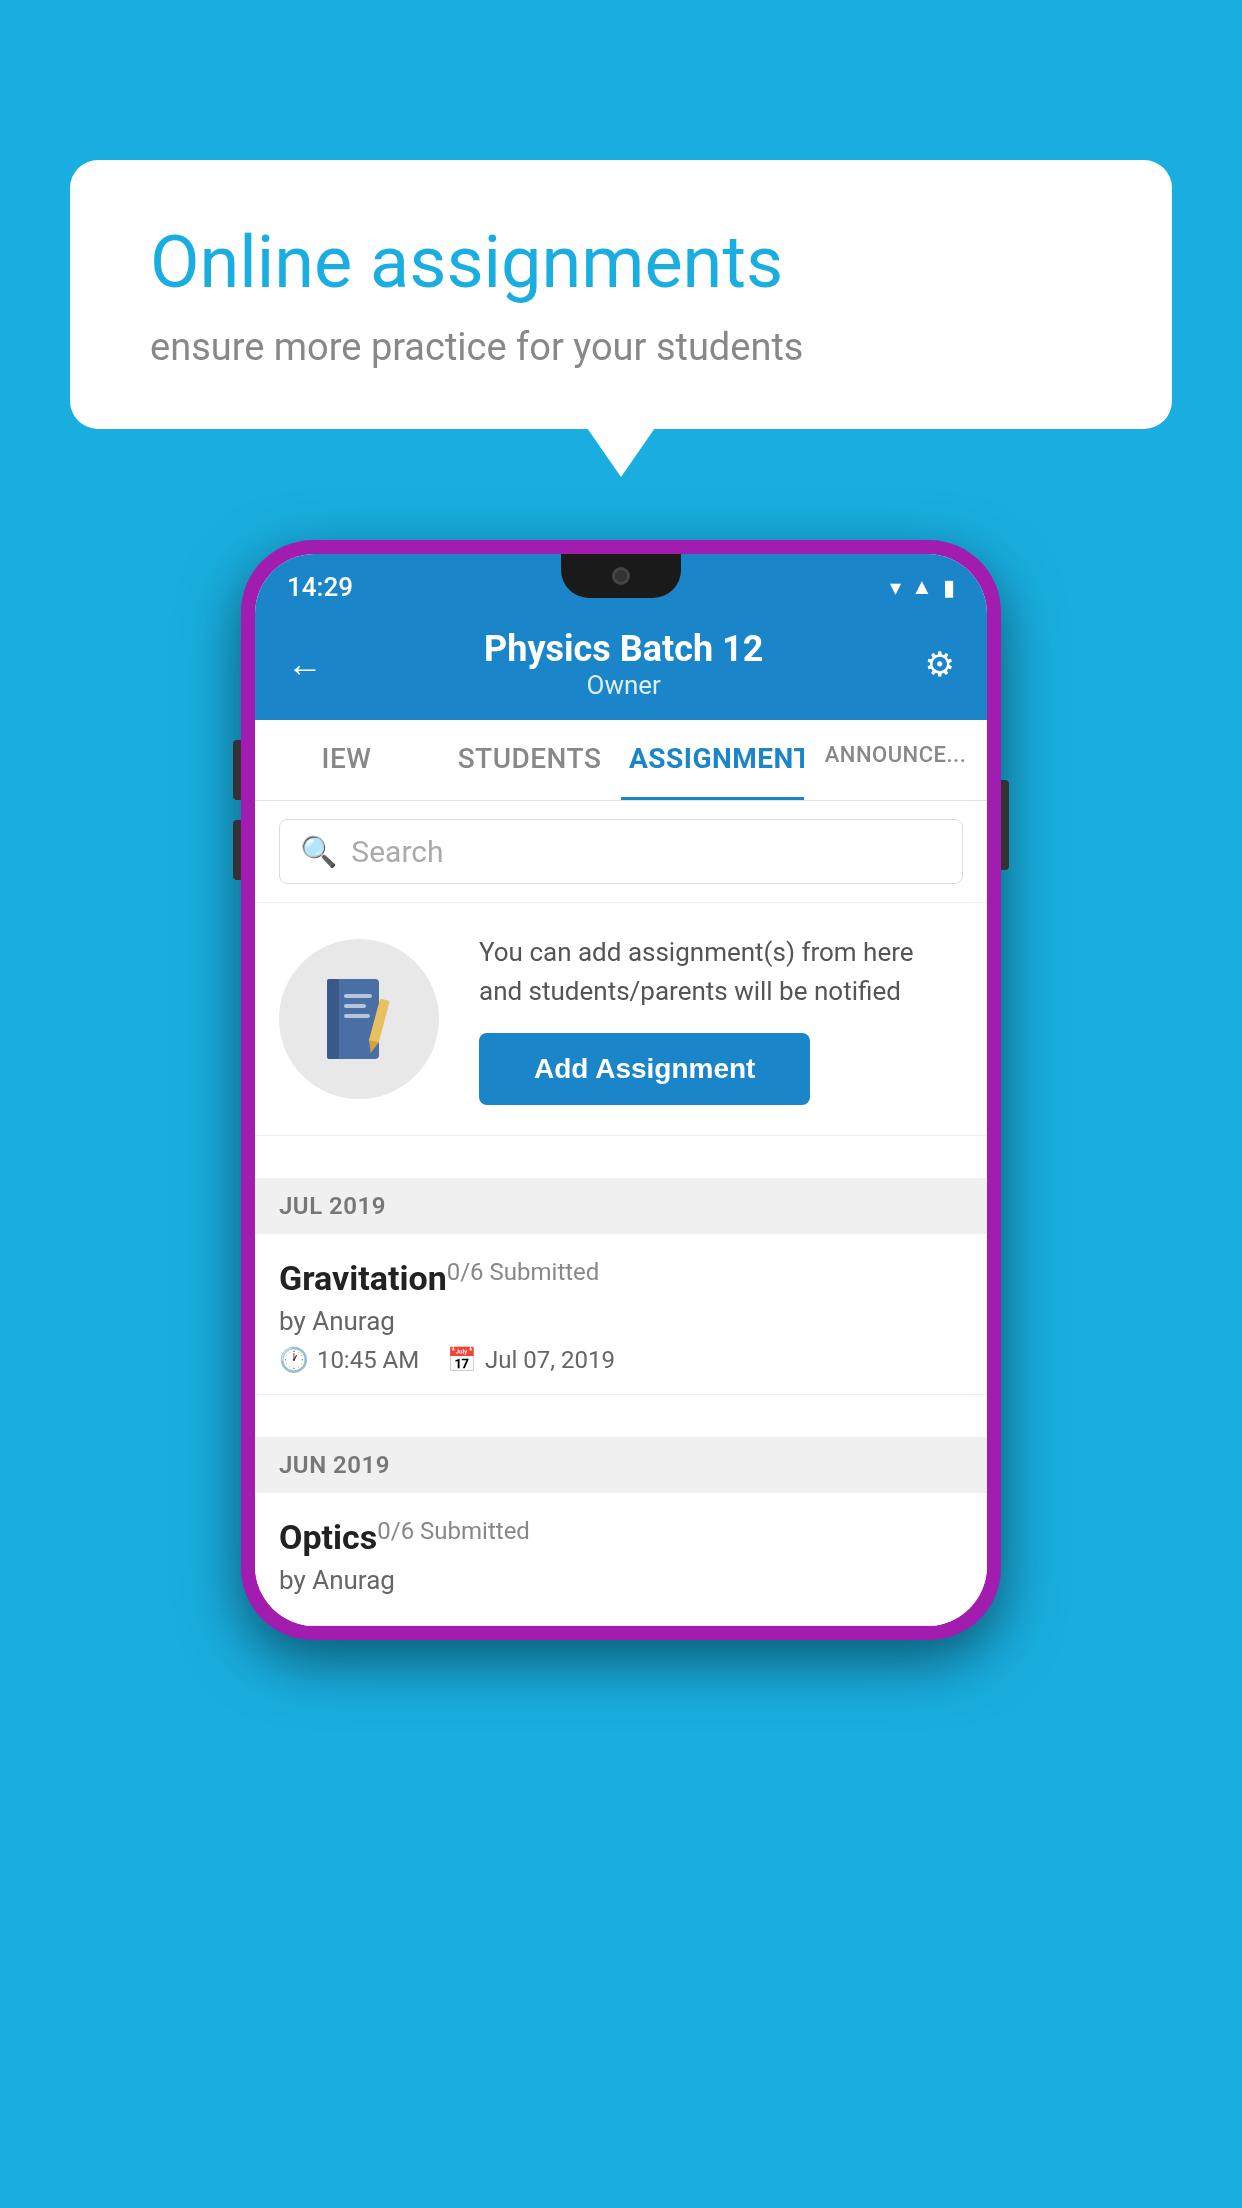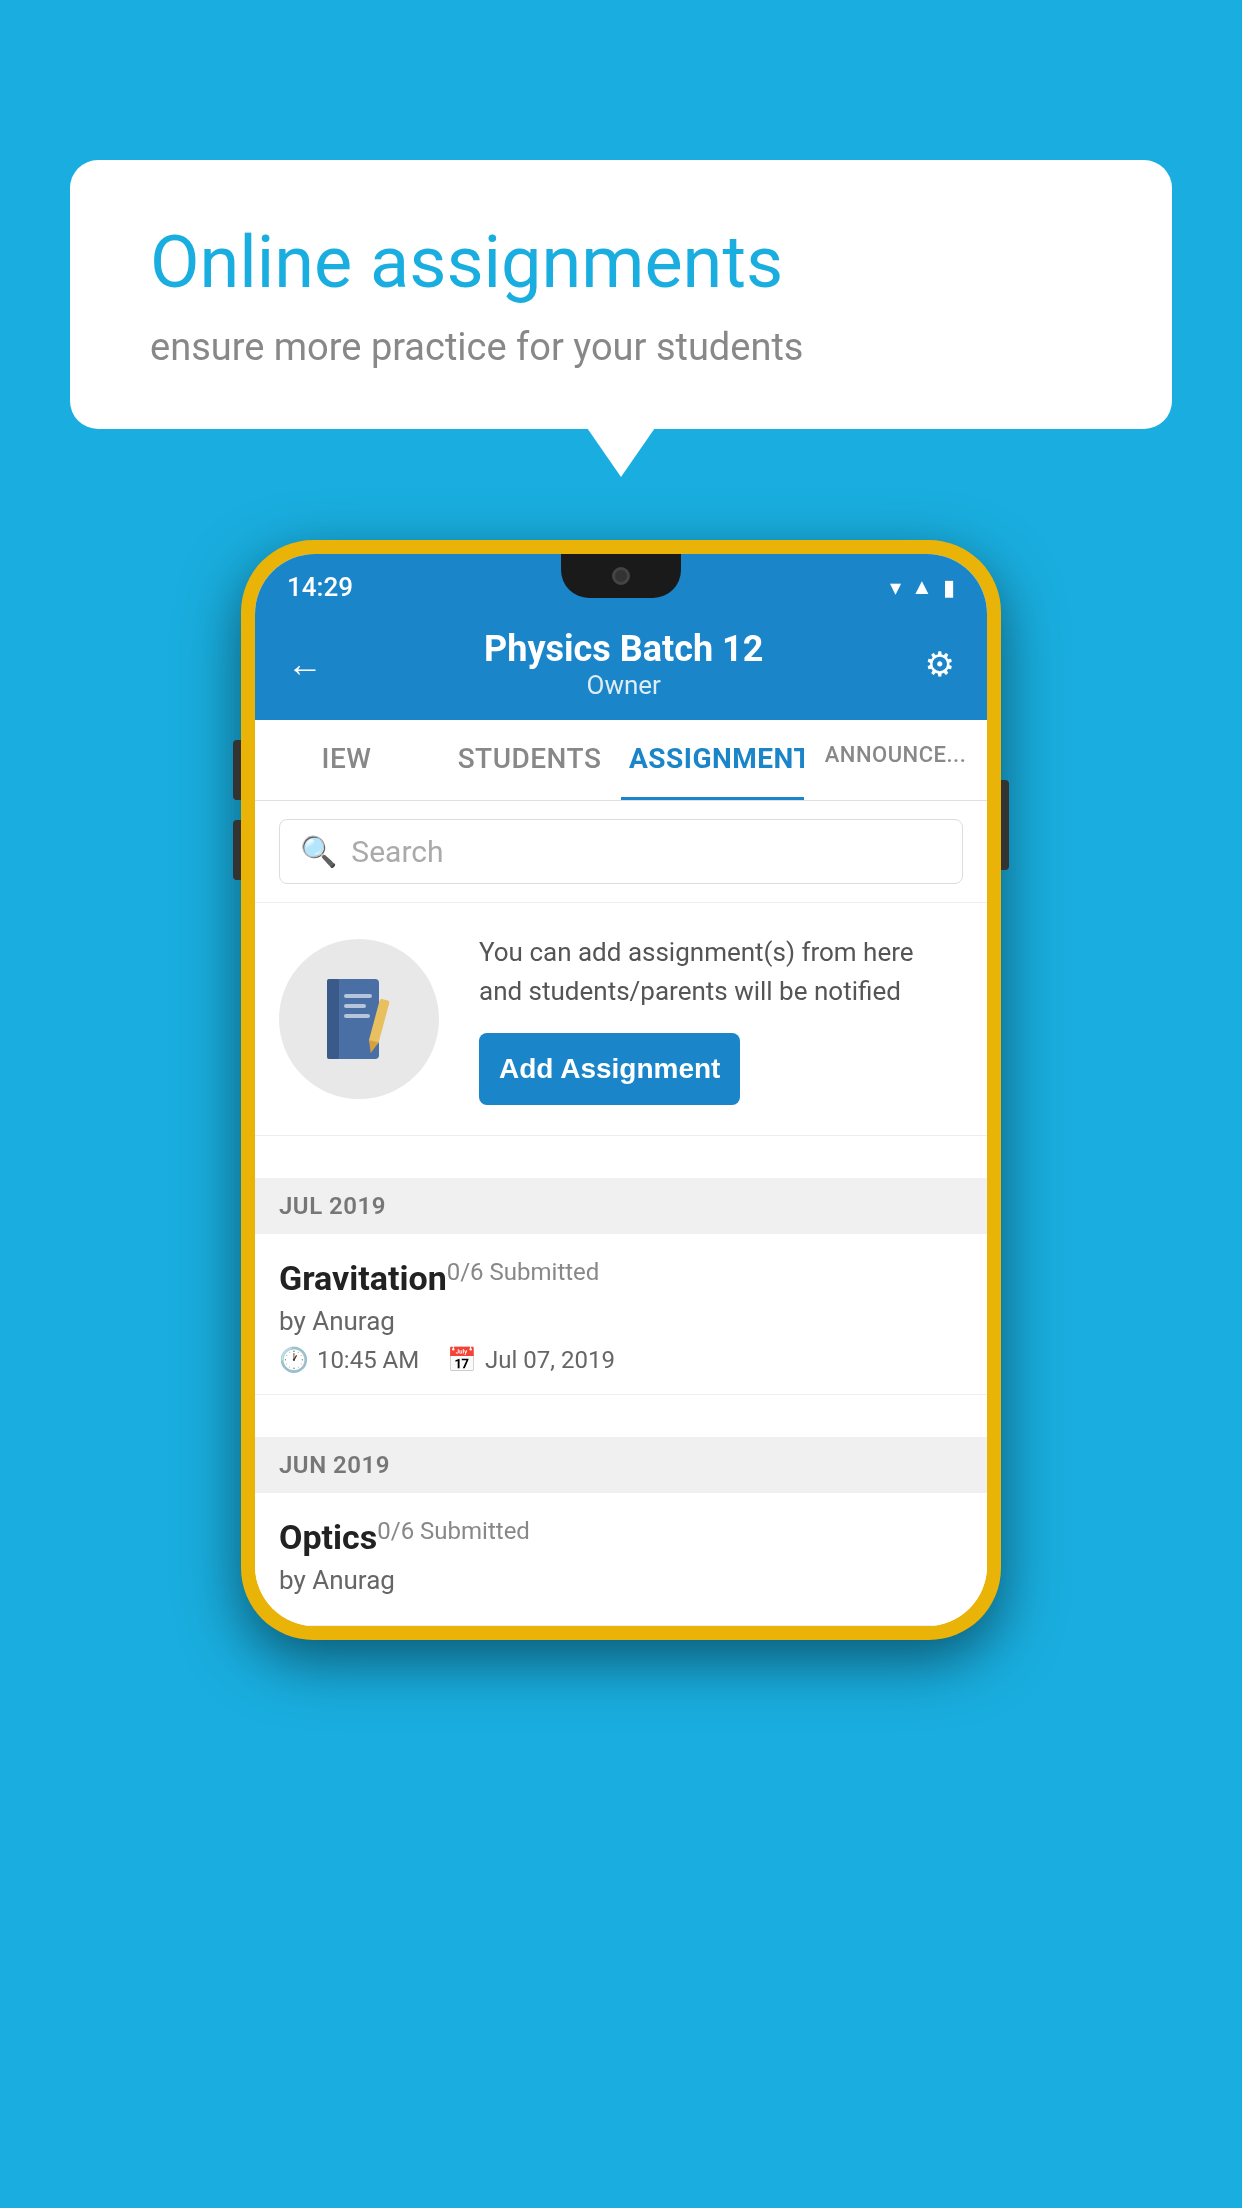--- a/index.html
+++ b/index.html
@@ -61,21 +61,21 @@
     
     .phone-container {
       position: absolute;
       top: 540px;
       left: 50%;
       transform: translateX(-50%);
       width: 760px;
     }
 
     .phone-outer {
-      background: #eab308;
+      background: #a21caf;
       border-radius: 72px;
       padding: 14px;
       box-shadow: 0 20px 60px rgba(0,0,0,0.5);
       position: relative;
     }
 
     
     .phone-notch {
       position: absolute;
       top: 14px;
@@ -250,21 +250,21 @@
       font-size: 26px;
       line-height: 1.5;
       margin-bottom: 22px;
     }
 
     .add-assignment-btn {
       background: #1a85c8;
       color: white;
       border: none;
       border-radius: 8px;
-      padding: 20px 20px;
+      padding: 20px 55px;
       font-size: 28px;
       font-weight: 600;
       cursor: pointer;
       display: inline-block;
     }
 
     
     .section-header {
       background: #f0f0f0;
       padding: 14px 24px;

